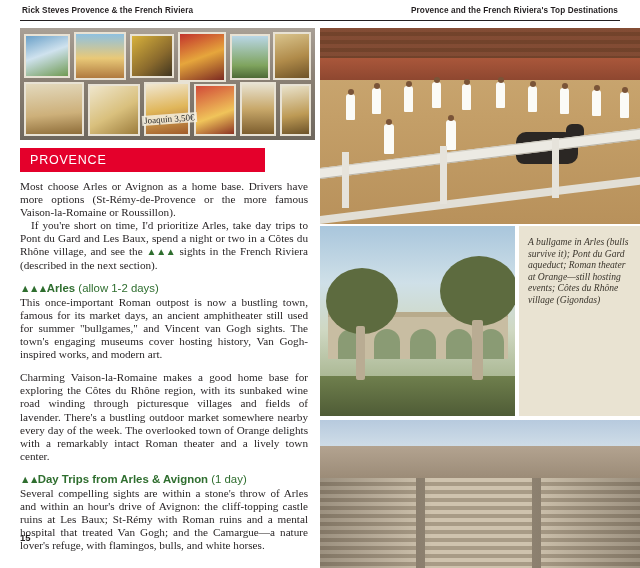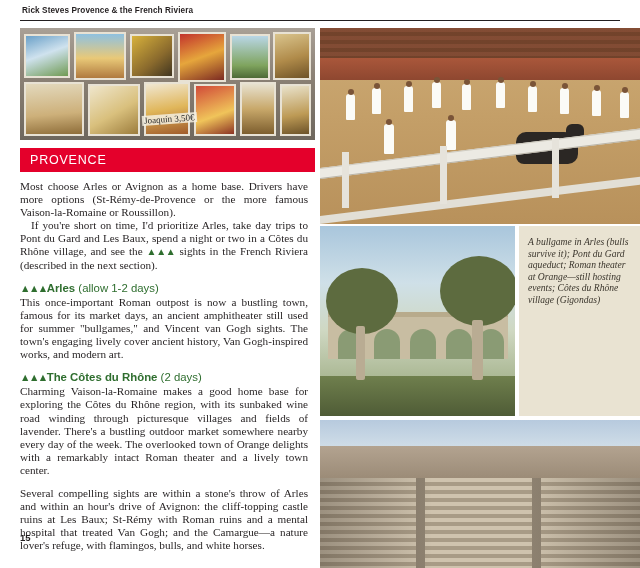--- a/index.html
+++ b/index.html
@@ -130,21 +130,21 @@
     transform: rotate(-4deg);
     background: rgba(245,240,225,0.85);
     padding: 0 2px;
   }
 
   
   .banner {
     position: absolute;
     left: 0;
     top: 120px;
-    width: 295px;
+    width: 245px;
     height: 24px;
     background: #e4002b;
   }
   .banner-text {
     position: absolute;
     left: 10px;
     top: 5px;
     color: #ffffff;
     font-family: "Liberation Sans", sans-serif;
     font-size: 12.5px;
@@ -398,20 +398,21 @@
     background: #8e8271;
   }
 </style>
 </head>
 <body>
 
 <div class="page">
 
   <div class="header">
     <div class="header-left">Rick Steves Provence &amp; the French Riviera</div>
+    <div class="header-right">Provence and the French Riviera's Top Destinations</div>
     <div class="header-rule"></div>
   </div>
 
   <div class="left-col">
 
     <div class="photo-shop">
       <div class="shop-bg"></div>
       <div class="frame f1">
           <i></i>
         </div>
@@ -454,29 +455,29 @@
     <div class="banner">
       <div class="banner-text">PROVENCE</div>
     </div>
 
     <div class="body-text">
       <p>Most choose Arles or Avignon as a home base. Drivers have more options (St-Rémy-de-Provence or the more famous Vaison-la-Romaine or Roussillon).</p>
       <p class="indent"><span>If you're short on time, I'd prioritize Arles, take day trips to Pont du Gard and Les Baux, spend a night or two in a Côtes du Rhône village, and see the </span><span class="inline-tri">▲▲▲</span><span> sights in the French Riviera (described in the next section).</span></p>
 
       <div class="sec">
         <div class="sec-head"><span class="tri">▲▲▲</span><span>Arles</span> <span class="dur">(allow 1-2 days)</span></div>
-        <p>This once-important Roman outpost is now a bustling town, famous for its market days, an ancient amphitheater still used for summer "bullgames," and Vincent van Gogh sights. The town's engaging lively cover ancient history, Van Gogh-inspired works, and modern art.</p>
+        <p>This once-important Roman outpost is now a bustling town, famous for its market days, an ancient amphitheater still used for summer "bullgames," and Vincent van Gogh sights. The town's engaging museums cover hosting history, Van Gogh-inspired works, and modern art.</p>
       </div>
 
       <div class="sec">
-        <div class="sec-head"><span class="tri">▲▲▲</span><span>The Côtes du Rhône</span> <span class="dur">(2 days)</span></div>
         <p>Charming Vaison-la-Romaine makes a good home base for exploring the Côtes du Rhône region, with its sunbaked wine road winding through picturesque villages and fields of lavender. There's a bustling outdoor market somewhere nearby every day of the week. The overlooked town of Orange delights with a remarkably intact Roman theater and a lively town center.</p>
       </div>
 
       <div class="sec">
+        <div class="sec-head"><span class="tri">▲▲</span><span>Day Trips from Arles &amp; Avignon</span> <span class="dur">(1 day)</span></div>
         <p>Several compelling sights are within a stone's throw of Arles and within an hour's drive of Avignon: the cliff-topping castle ruins at Les Baux; St-Rémy with Roman ruins and a mental hospital that treated Van Gogh; and the Camargue—a nature lover's refuge, with flamingos, bulls, and white horses.</p>
       </div>
     </div>
 
     <div class="folio">15</div>
   </div>
 
   <div class="right-col">
 
     <div class="photo-bull">

